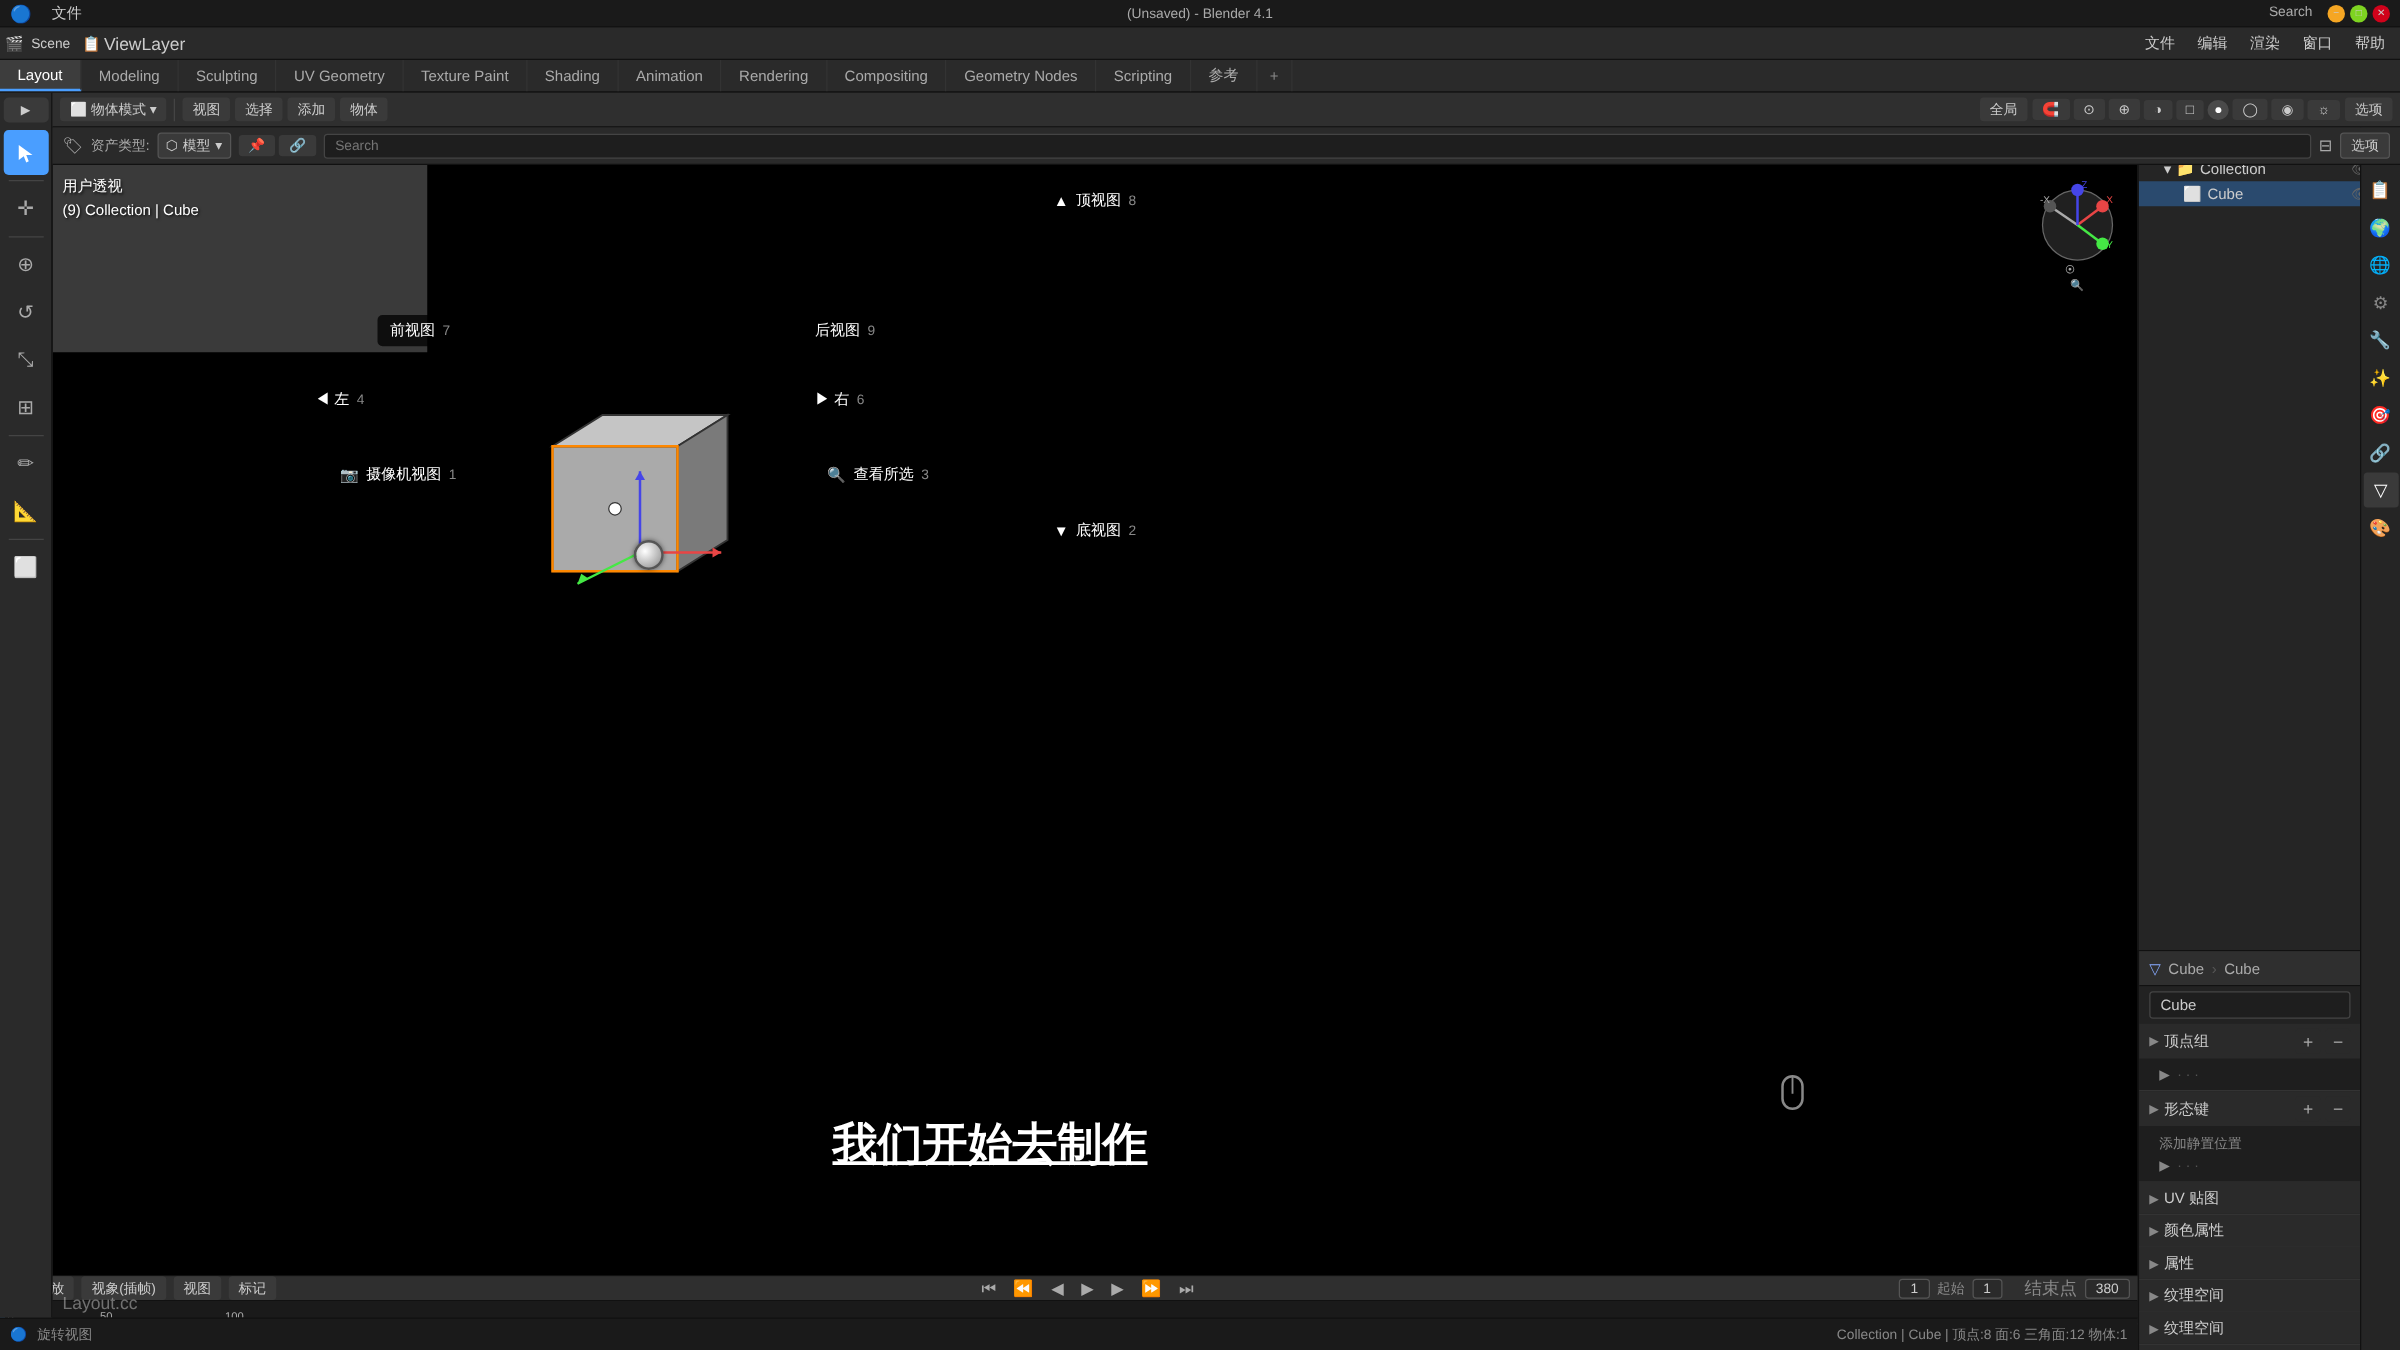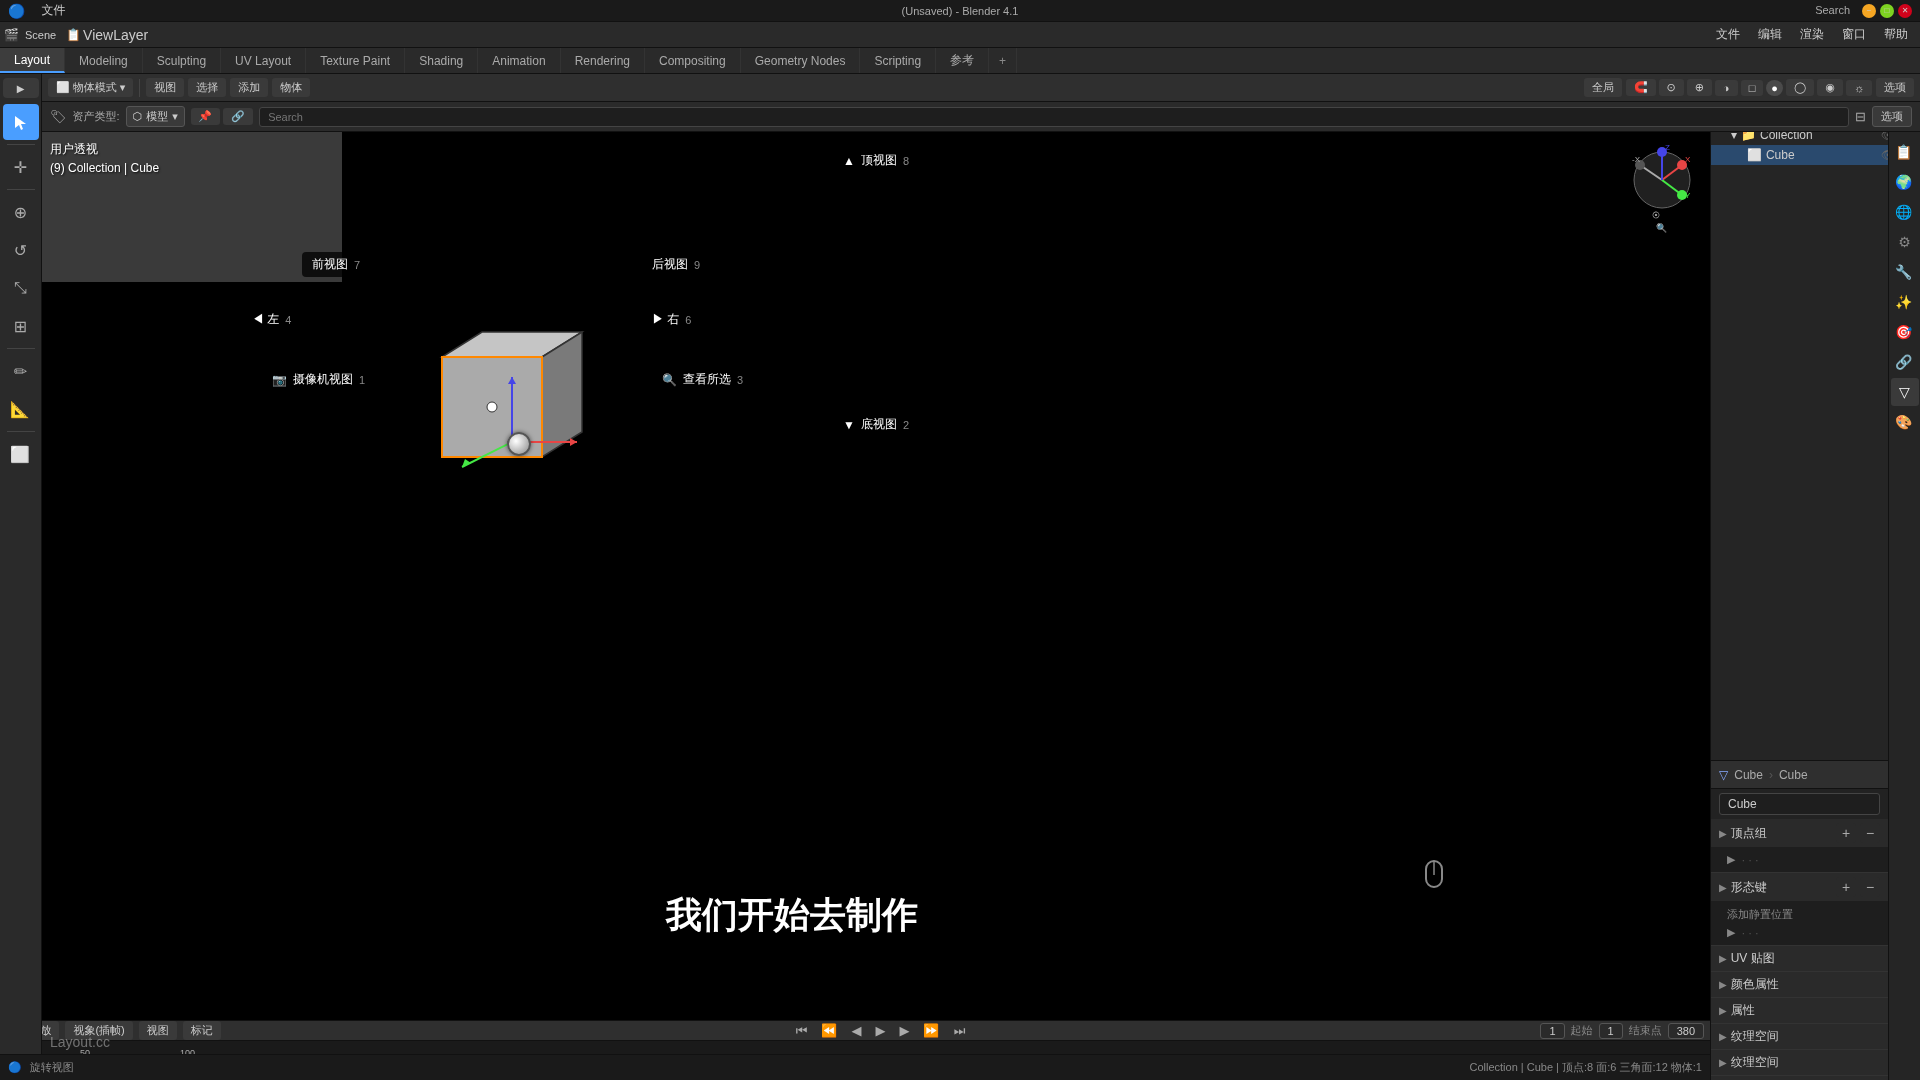--- a/index.html
+++ b/index.html
@@ -269,20 +269,21 @@
       position: absolute;
       bottom: 80px;
       left: 42px;
       right: 210px;
       text-align: center;
       font-size: 36px;
       color: #fff;
       text-shadow: 2px 2px 6px rgba(0,0,0,0.9);
       font-weight: bold;
       pointer-events: none;
+      text-decoration: underline;
     }
 
     
     #mouse-icon {
       position: absolute;
       bottom: 120px;
       right: 260px;
     }
 
     
@@ -525,21 +526,21 @@
   <span class="menu-item">编辑</span>
   <span class="menu-item">渲染</span>
   <span class="menu-item">窗口</span>
   <span class="menu-item">帮助</span>
 </div>
 
 <div id="workspace-tabs">
   <div class="workspace-tab active">Layout</div>
   <div class="workspace-tab">Modeling</div>
   <div class="workspace-tab">Sculpting</div>
-  <div class="workspace-tab">UV Layout</div>
+  <div class="workspace-tab">UV Geometry</div>
   <div class="workspace-tab">Texture Paint</div>
   <div class="workspace-tab">Shading</div>
   <div class="workspace-tab">Animation</div>
   <div class="workspace-tab">Rendering</div>
   <div class="workspace-tab">Compositing</div>
   <div class="workspace-tab">Geometry Nodes</div>
   <div class="workspace-tab">Scripting</div>
   <div class="workspace-tab">参考</div>
   <div class="workspace-tab plus">+</div>
 </div>
@@ -937,21 +938,21 @@
     <span class="timeline-btn">◀</span>
     <span class="timeline-btn">▶</span>
     <span class="timeline-btn">▶</span>
     <span class="timeline-btn">⏩</span>
     <span class="timeline-btn">⏭</span>
     <div style="flex:1"></div>
 
     <span style="background:#2a2a2a; border:1px solid #555; color:#ccc; padding:1px 8px; border-radius:3px; font-size:11px; cursor:text;">1</span>
     <span style="color:#888;font-size:11px;">起始</span>
     <span style="background:#2a2a2a; border:1px solid #555; color:#ccc; padding:1px 8px; border-radius:3px; font-size:11px; cursor:text;">1</span>
-    <span style="color:#888;font-size:11px;">结束点</span>
+    <span style="color:#888;font-size:14px;margin-left:12px;">结束点</span>
     <span style="background:#2a2a2a; border:1px solid #555; color:#ccc; padding:1px 8px; border-radius:3px; font-size:11px; cursor:text;">380</span>
   </div>
   <div id="timeline-content">
     <svg width="100%" height="100%">
 
       <line x1="0" y1="18" x2="100%" y2="18" stroke="#444" stroke-width="1"></line>
 
       <rect x="0" y="0" width="4" height="34" fill="#3d8ed4" opacity="0.8"></rect>
       <text x="6" y="15" fill="#aaa" font-size="9">0</text>
       <text x="80" y="15" fill="#aaa" font-size="9">50</text>

